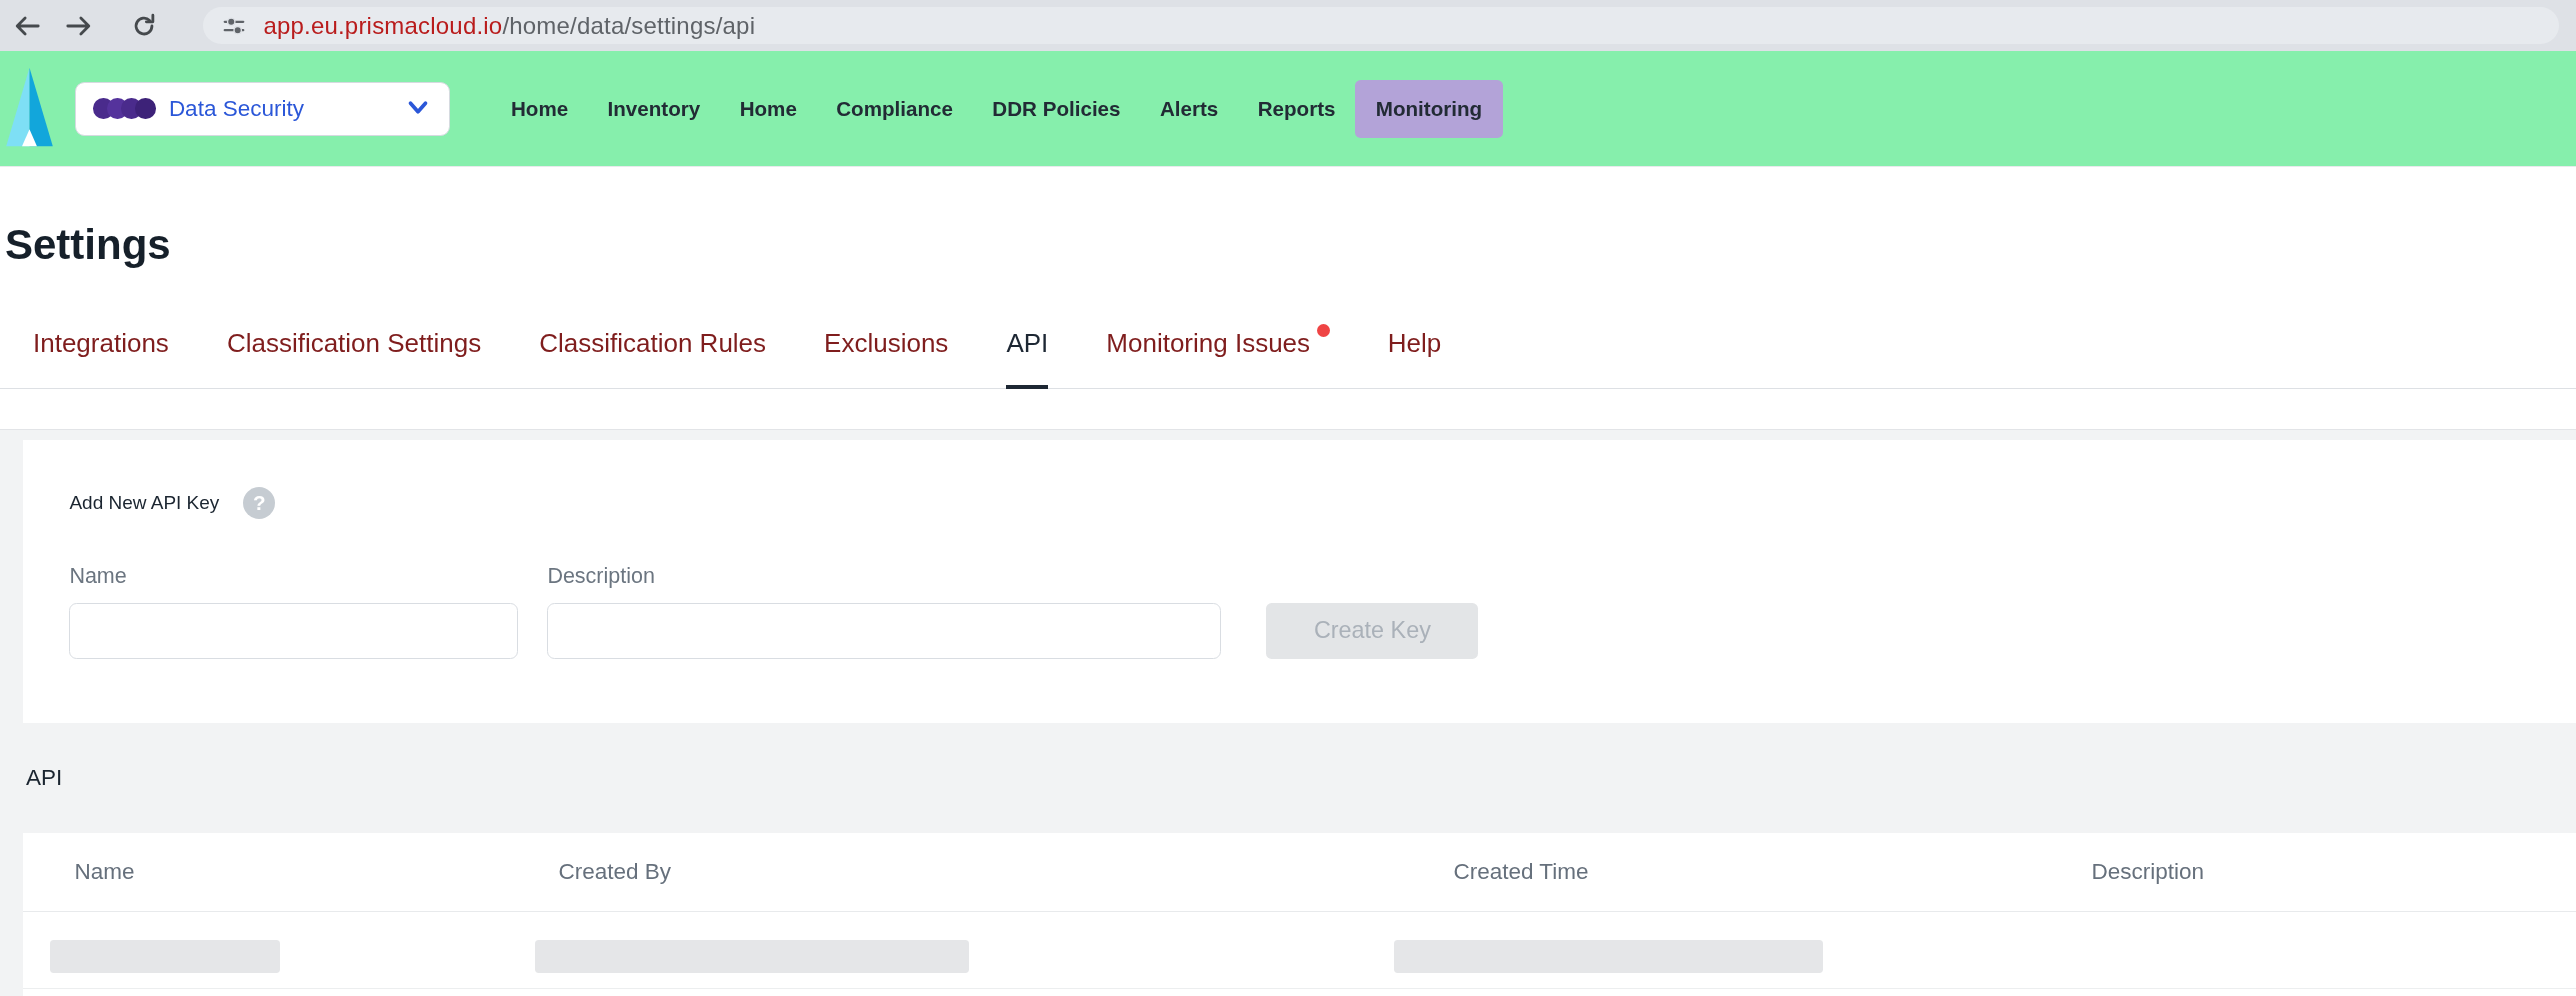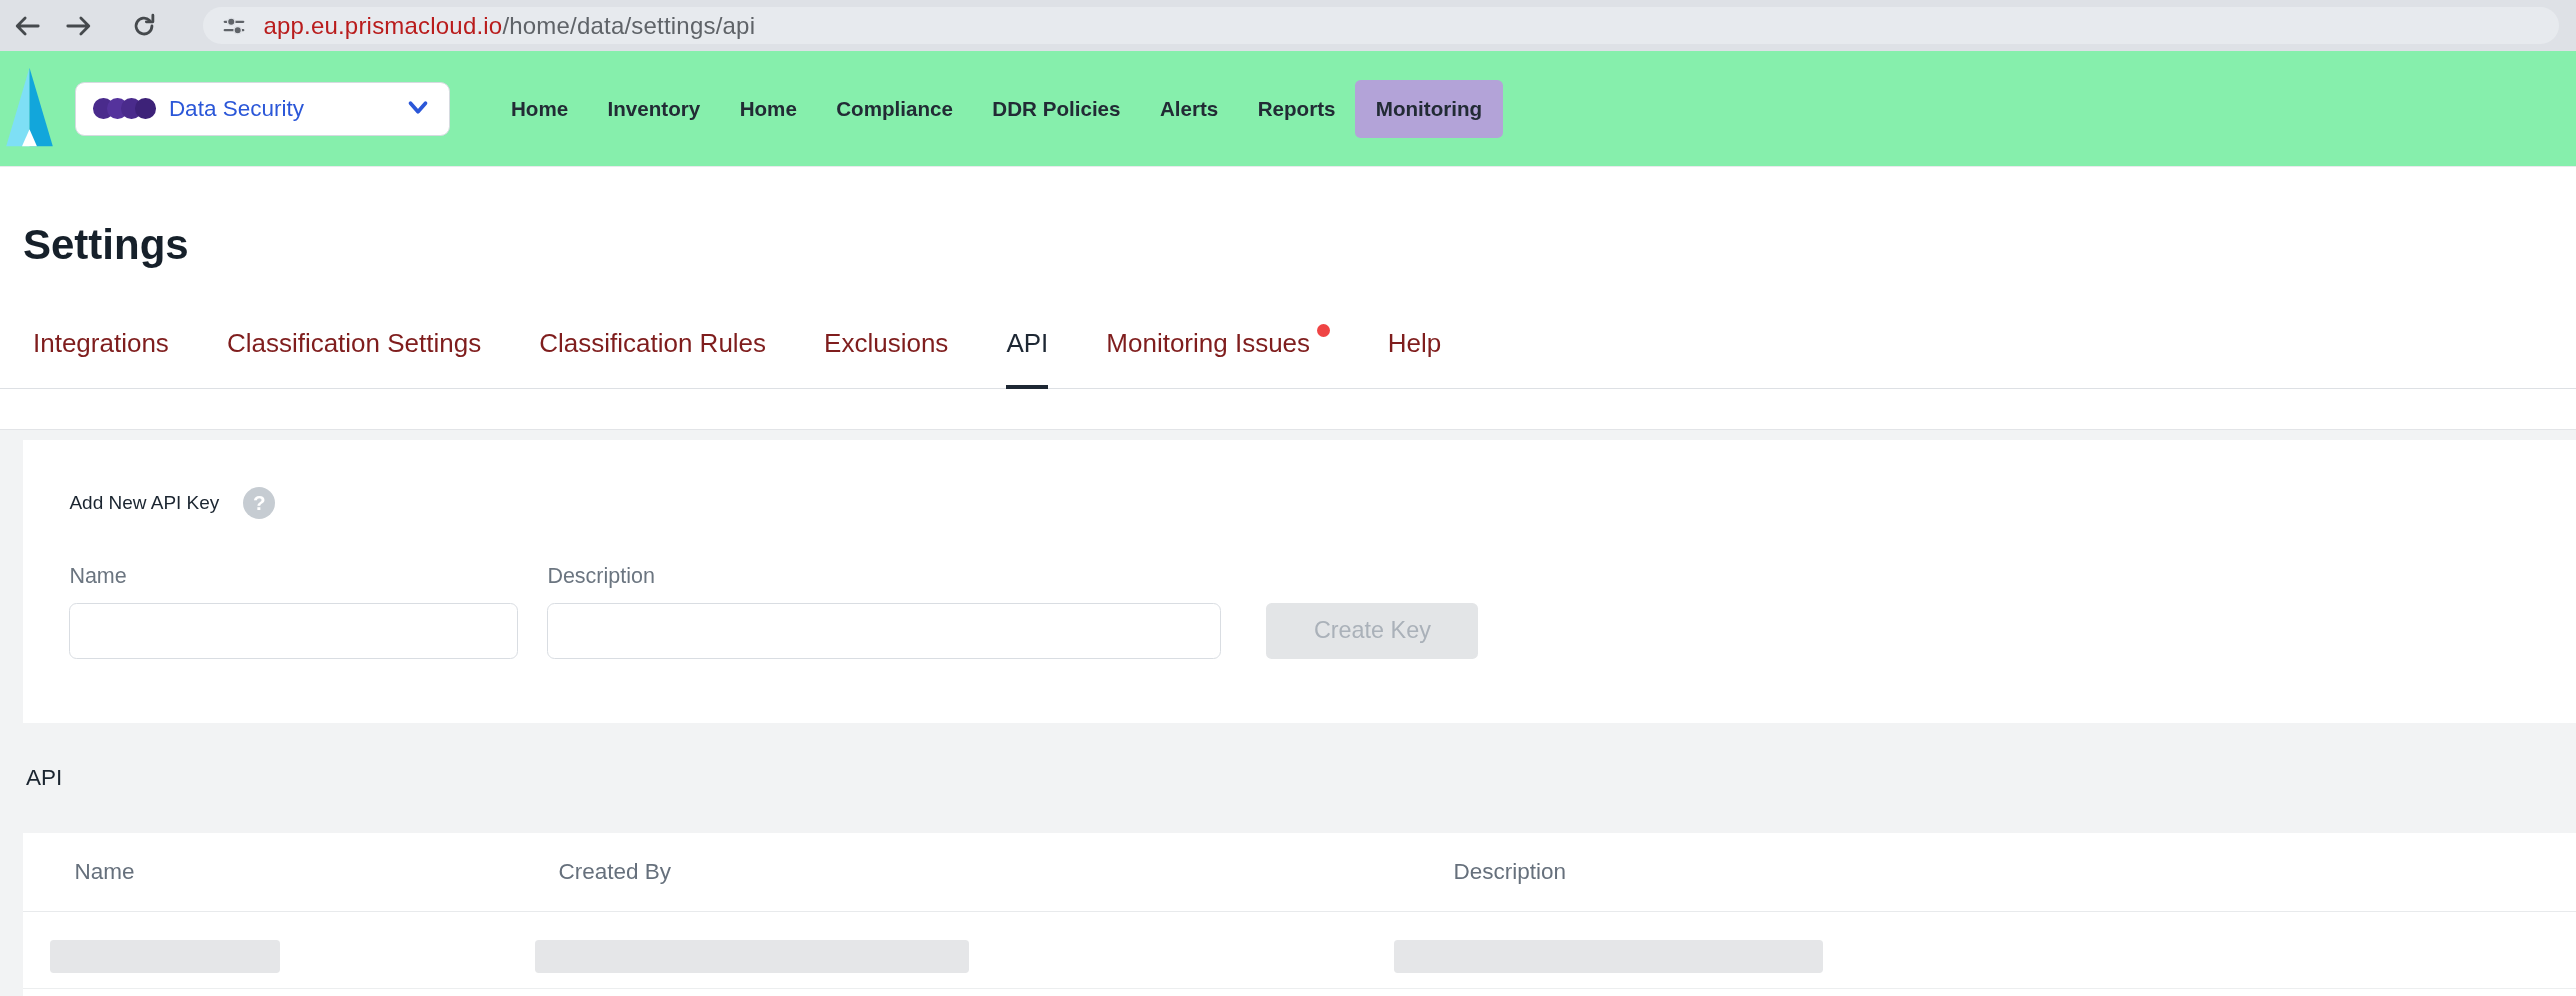--- a/index.html
+++ b/index.html
@@ -31,21 +31,21 @@
   .dots span:nth-child(4){ background:#3d2278; }
   .product-label { color:#2b57d8; font-size:22.5px; font-weight:500; }
   .chev { margin-left:auto; }
 
   .nav-links { display:flex; align-items:center; margin-left:41px; }
   .nav-link { font-size:20.6px; font-weight:700; color:#222b35; padding:0 19.7px; height:58px;
               display:flex; align-items:center; cursor:pointer; white-space:nowrap; border-radius:5.6px; }
   .nav-link.active { background:#b3a3d8; padding:0 20.6px; }
 
   
-  .page-header { padding:52px 0 0 23px; }
+  .page-header { padding:52px 0 0 5px; }
   .page-title { font-size:42px; font-weight:700; color:#16202a; line-height:51px; }
 
   
   .tabs { margin-top:58px; padding-left:33px; display:flex; gap:58px; border-bottom:0.9px solid #dde0e4; }
   .tab { font-size:26px; color:#7f1d1d; padding-bottom:26px; border-bottom:4.7px solid transparent;
          margin-bottom:-0.9px; cursor:pointer; white-space:nowrap; position:relative; }
   .tab.active { color:#1d2733; font-weight:500; border-bottom-color:#1d2733; }
   .reddot { display:inline-block; width:13px; height:13px; border-radius:50%; background:#ef4444;
             margin-left:6.6px; transform:translateY(-15px); }
 
@@ -183,20 +183,21 @@
       <button class="create-btn" disabled="">Create Key</button>
     </div>
   </section>
 
   <div class="api-label">API</div>
 
   <section class="card card-table">
     <div class="thead">
       <span class="th1">Name</span>
       <span class="th2">Created By</span>
+      <span class="th3">Created Time</span>
       <span class="th4">Description</span>
     </div>
     <div class="trow">
       <span class="ph p1"></span>
       <span class="ph p2"></span>
       <span class="ph p3"></span>
     </div>
   </section>
 
 </div>

